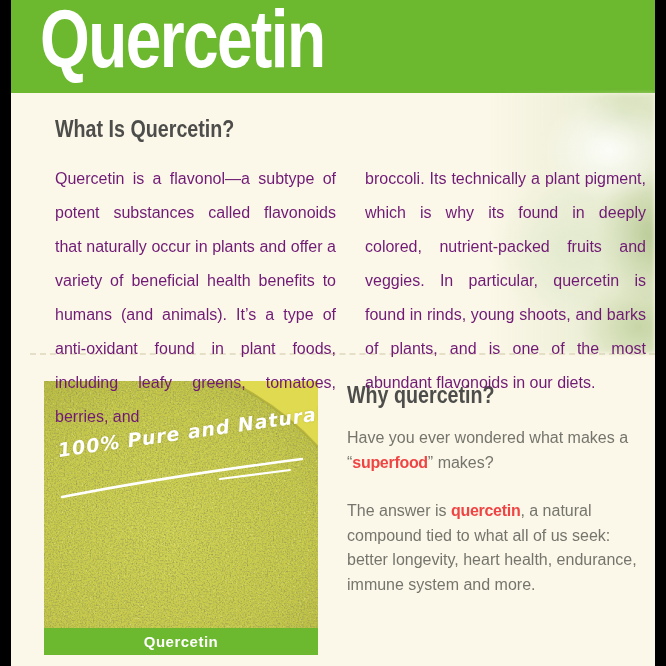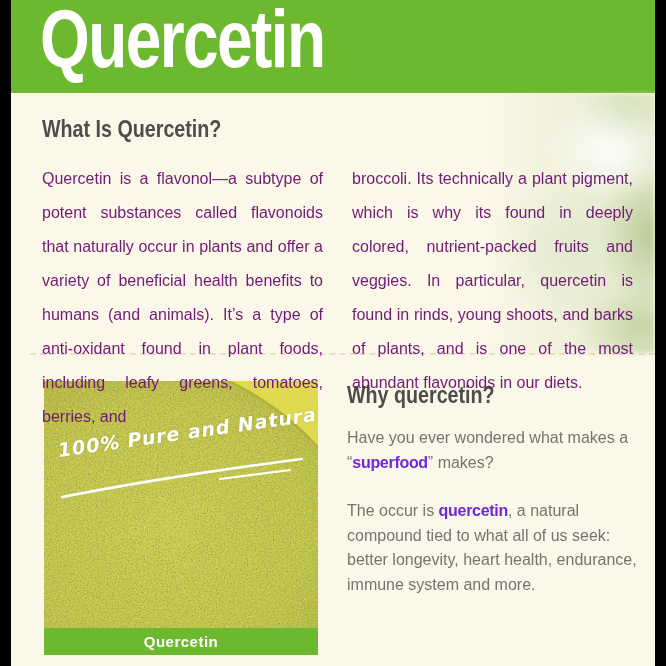--- a/index.html
+++ b/index.html
@@ -39,21 +39,21 @@
     letter-spacing: -2px;
     transform: scaleX(0.78);
     transform-origin: left center;
     white-space: nowrap;
   }
   
   .top {
     position: relative;
     height: 260px;
     box-sizing: border-box;
-    padding: 22px 0 0 31px;
+    padding: 22px 0 0 44px;
   }
   .photo-backdrop {
     position: absolute;
     right: 0; top: 0;
     width: 210px;
     height: 260px;
     z-index: 0;
     background:
       radial-gradient(90px 70px at 78% 22%, rgba(255,255,255,0.85), rgba(255,255,255,0) 75%),
       radial-gradient(100px 90px at 60% 60%, rgba(223,232,203,0.8), rgba(223,232,203,0) 80%),
@@ -152,21 +152,21 @@
   .why h2 { margin-bottom: 17px; }
   .why p {
     margin: 0 0 2px 0;
     color: #75756d;
     font-size: 16px;
     line-height: 24.5px;
     text-align: left;
   }
   .why p.answer { margin-top: 24px; }
   .accent {
-    color: #6d28d9;
+    color: #ef4444;
     font-weight: 700;
     letter-spacing: -0.3px;
   }
 </style>
 </head>
 <body>
 
 <div class="stage">
   <div class="page">
 
@@ -222,18 +222,18 @@
             <path d="M 176 98 L 246 89" fill="none" stroke="#ffffff" stroke-width="2" stroke-linecap="round"></path>
           </svg>
           <div class="overlay-script">100% Pure and Natural</div>
         </div>
         <figcaption class="caption">Quercetin</figcaption>
       </figure>
 
       <div class="why">
         <h2>Why quercetin?</h2>
         <p><span>Have you ever wondered what makes a “</span><span class="accent">superfood</span><span>” makes?</span></p>
-        <p class="answer"><span>The occur is </span><span class="accent">quercetin</span><span>, a natural compound tied to what all of us seek: better longevity, heart health, endurance, immune system and more.</span></p>
+        <p class="answer"><span>The answer is </span><span class="accent">quercetin</span><span>, a natural compound tied to what all of us seek: better longevity, heart health, endurance, immune system and more.</span></p>
       </div>
 
     </div>
   </div>
 </div>
 
 </body></html>

